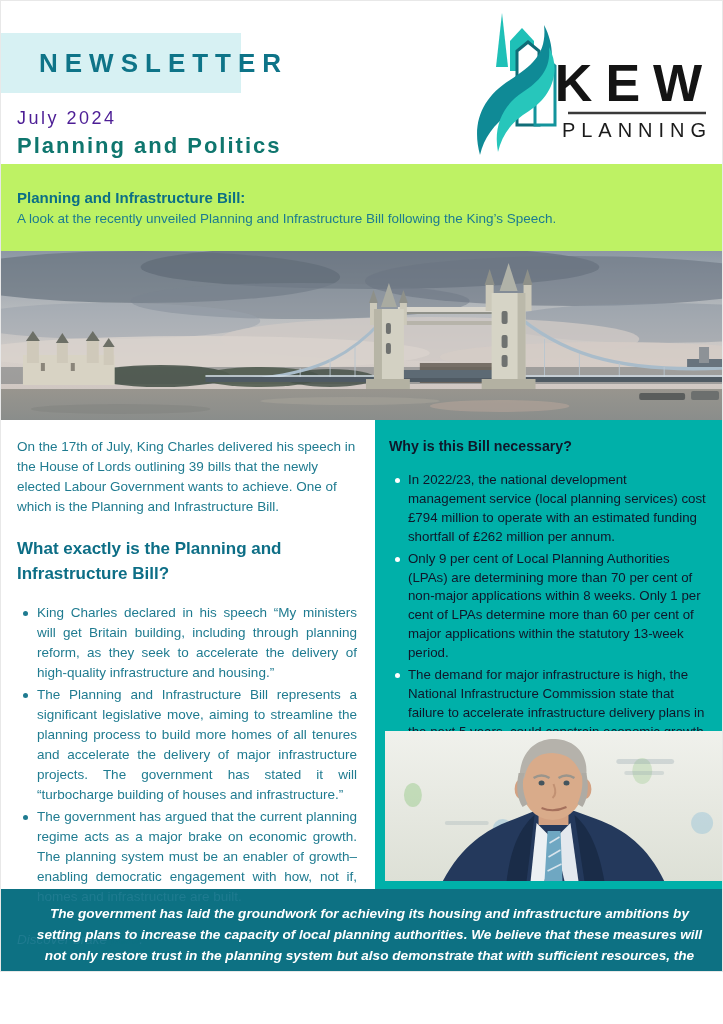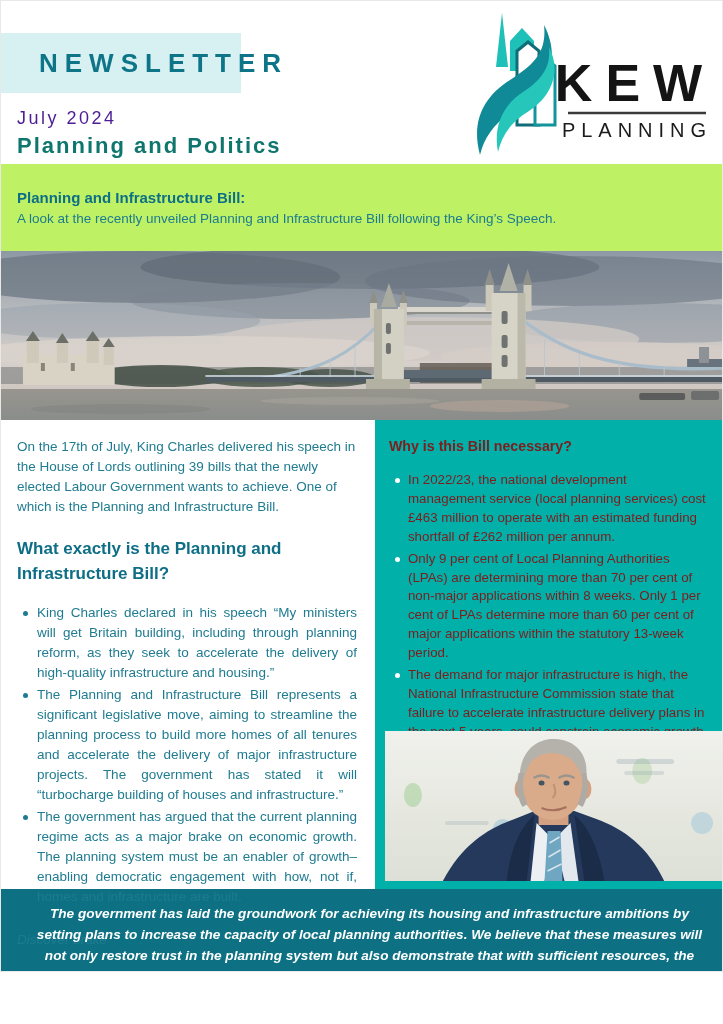--- a/index.html
+++ b/index.html
@@ -55,21 +55,21 @@
     position:relative; padding-left:14px; margin-bottom:2px; text-align:justify;
   }
   .col-left li::before {
     content:""; position:absolute; left:0; top:8px; width:5px; height:5px;
     border-radius:50%; background:#1f7b90;
   }
   .discover { margin-top:23px; font-style:italic; color:#1f7b90; }
   .discover a { color:#0d7183; font-weight:700; text-decoration:underline; font-style:italic; }
 
   .col-right {
-    position:relative; width:348px; background:#00b0a9; color:#7f1d1d;
+    position:relative; width:348px; background:#00b0a9; color:#0f172a;
     padding:16px 14px 0 14px; font-size:13.3px; line-height:1.42;
   }
   .col-right .r-heading { font-weight:700; font-size:14.2px; margin-bottom:15px; }
   .col-right ul { list-style:none; padding-left:6px; }
   .col-right li { position:relative; padding-left:13px; margin-bottom:3px; }
   .col-right li::before {
     content:""; position:absolute; left:0; top:7px; width:5px; height:5px;
     border-radius:50%; background:#ffffff;
   }
   .portrait { position:absolute; left:10px; right:0; bottom:8px; height:150px; }
@@ -246,21 +246,21 @@
         <li>King Charles declared in his speech “My ministers will get Britain building, including through planning reform, as they seek to accelerate the delivery of high-quality infrastructure and housing.”</li>
         <li>The Planning and Infrastructure Bill represents a significant legislative move, aiming to streamline the planning process to build more homes of all tenures and accelerate the delivery of major infrastructure projects. The government has stated it will “turbocharge building of houses and infrastructure.”</li>
         <li>The government has argued that the current planning regime acts as a major brake on economic growth. The planning system must be an enabler of growth–enabling democratic engagement with how, not if, homes and infrastructure are built.</li>
       </ul>
       <p class="discover"><span>Discover brake </span><a href="#">here</a><span>.</span></p>
     </div>
 
     <div class="col-right">
       <div class="r-heading">Why is this Bill necessary?</div>
       <ul>
-        <li>In 2022/23, the national development management service (local planning services) cost £463 million to operate with an estimated funding shortfall of £262 million per annum.</li>
+        <li>In 2022/23, the national development management service (local planning services) cost £794 million to operate with an estimated funding shortfall of £262 million per annum.</li>
         <li>Only 9 per cent of Local Planning Authorities (LPAs) are determining more than 70 per cent of non-major applications within 8 weeks. Only 1 per cent of LPAs determine more than 60 per cent of major applications within the statutory 13-week period.</li>
         <li>The demand for major infrastructure is high, the National Infrastructure Commission state that failure to accelerate infrastructure delivery plans in the next 5 years, could constrain economic growth and threaten climate targets.</li>
       </ul>
 
       <div class="portrait">
         <svg viewBox="0 0 338 150" preserveAspectRatio="none">
           <defs>
             <linearGradient id="pbg" x1="0" y1="0" x2="0" y2="1">
               <stop offset="0" stop-color="#f0f1ec"></stop>
               <stop offset="1" stop-color="#dde0d6"></stop>

